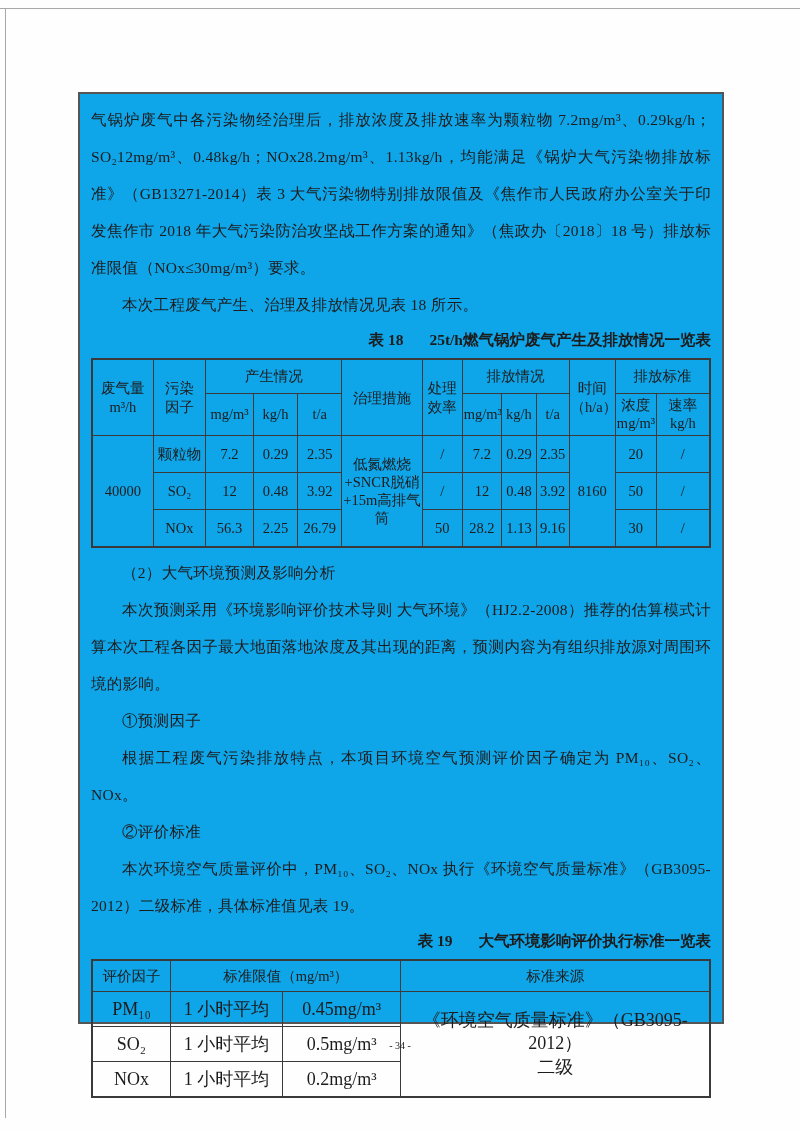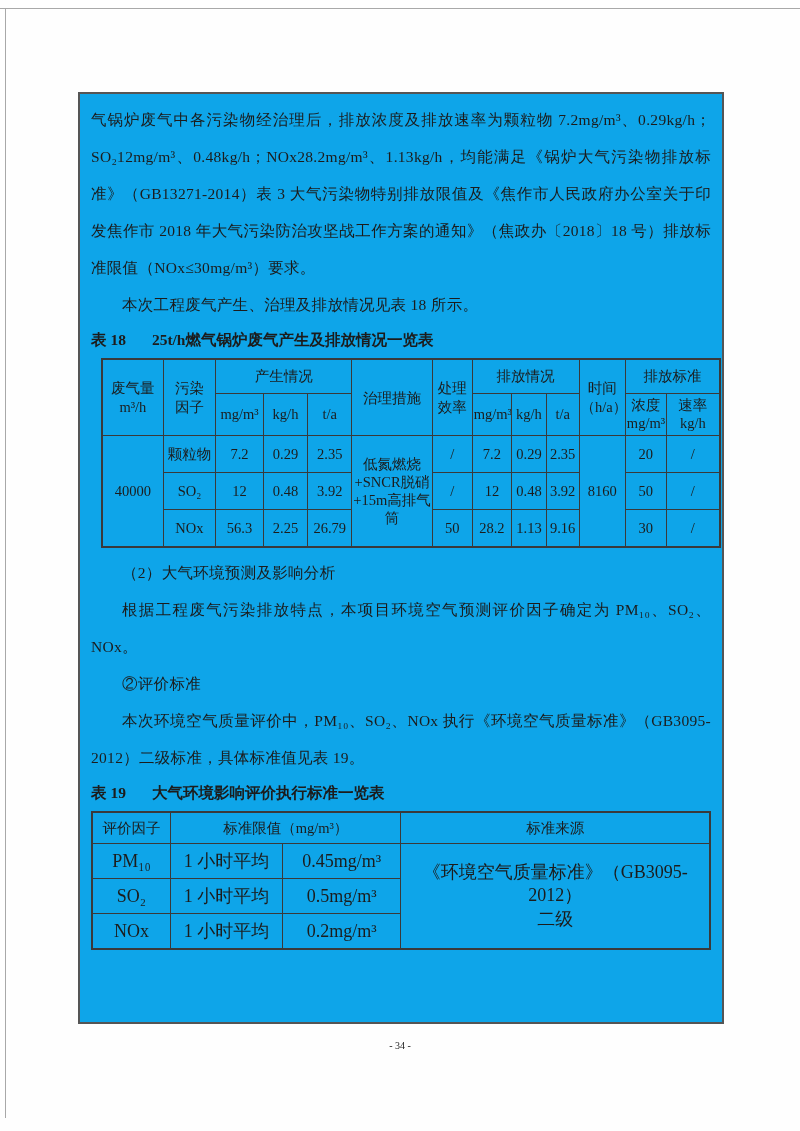--- a/index.html
+++ b/index.html
@@ -27,35 +27,35 @@
     background: #0ea5e9;
   }
   .para {
     font-size: 15.5px;
     line-height: 37px;
     text-align: justify;
     letter-spacing: 0.3px;
   }
   .para.indent { text-indent: 2em; }
   .table-caption {
-    text-align: left;
+    text-align: right;
     font-weight: 700;
     font-size: 15.5px;
     line-height: 30px;
     margin: 2px 0 3px 0;
   }
   .table-caption .cap-label { margin-right: 26px; }
   table {
     width: 100%;
     border-collapse: collapse;
     table-layout: fixed;
     font-size: 14.5px;
     line-height: 1.25;
   }
-  table.t18 { border: 2px solid #3a3a3a; margin-bottom: 6px; margin-left: 10px; }
+  table.t18 { border: 2px solid #3a3a3a; margin-bottom: 6px; }
   table.t19 { border: 2px solid #3a3a3a; }
   th, td {
     border: 1px solid #3a3a3a;
     text-align: center;
     vertical-align: middle;
     font-weight: 400;
     padding: 2px 1px;
     overflow: hidden;
   }
   .t18 thead th { height: 34px; }
@@ -179,20 +179,22 @@
         <td>28.2</td>
         <td>1.13</td>
         <td>9.16</td>
         <td>30</td>
         <td>/</td>
       </tr>
     </tbody>
   </table>
 
   <div class="para indent">（2）大气环境预测及影响分析</div>
+  <div class="para indent">本次预测采用《环境影响评价技术导则 大气环境》（HJ2.2-2008）推荐的估算模式计算本次工程各因子最大地面落地浓度及其出现的距离，预测内容为有组织排放源对周围环境的影响。</div>
+  <div class="para indent">①预测因子</div>
   <div class="para indent">根据工程废气污染排放特点，本项目环境空气预测评价因子确定为 PM₁₀、SO₂、NOx。</div>
   <div class="para indent">②评价标准</div>
   <div class="para indent">本次环境空气质量评价中，PM₁₀、SO₂、NOx 执行《环境空气质量标准》（GB3095-2012）二级标准，具体标准值见表 19。</div>
 
   <div class="table-caption">
     <span class="cap-label">表 19</span><span>大气环境影响评价执行标准一览表</span>
   </div>
 
   <table class="t19">
     <colgroup>

